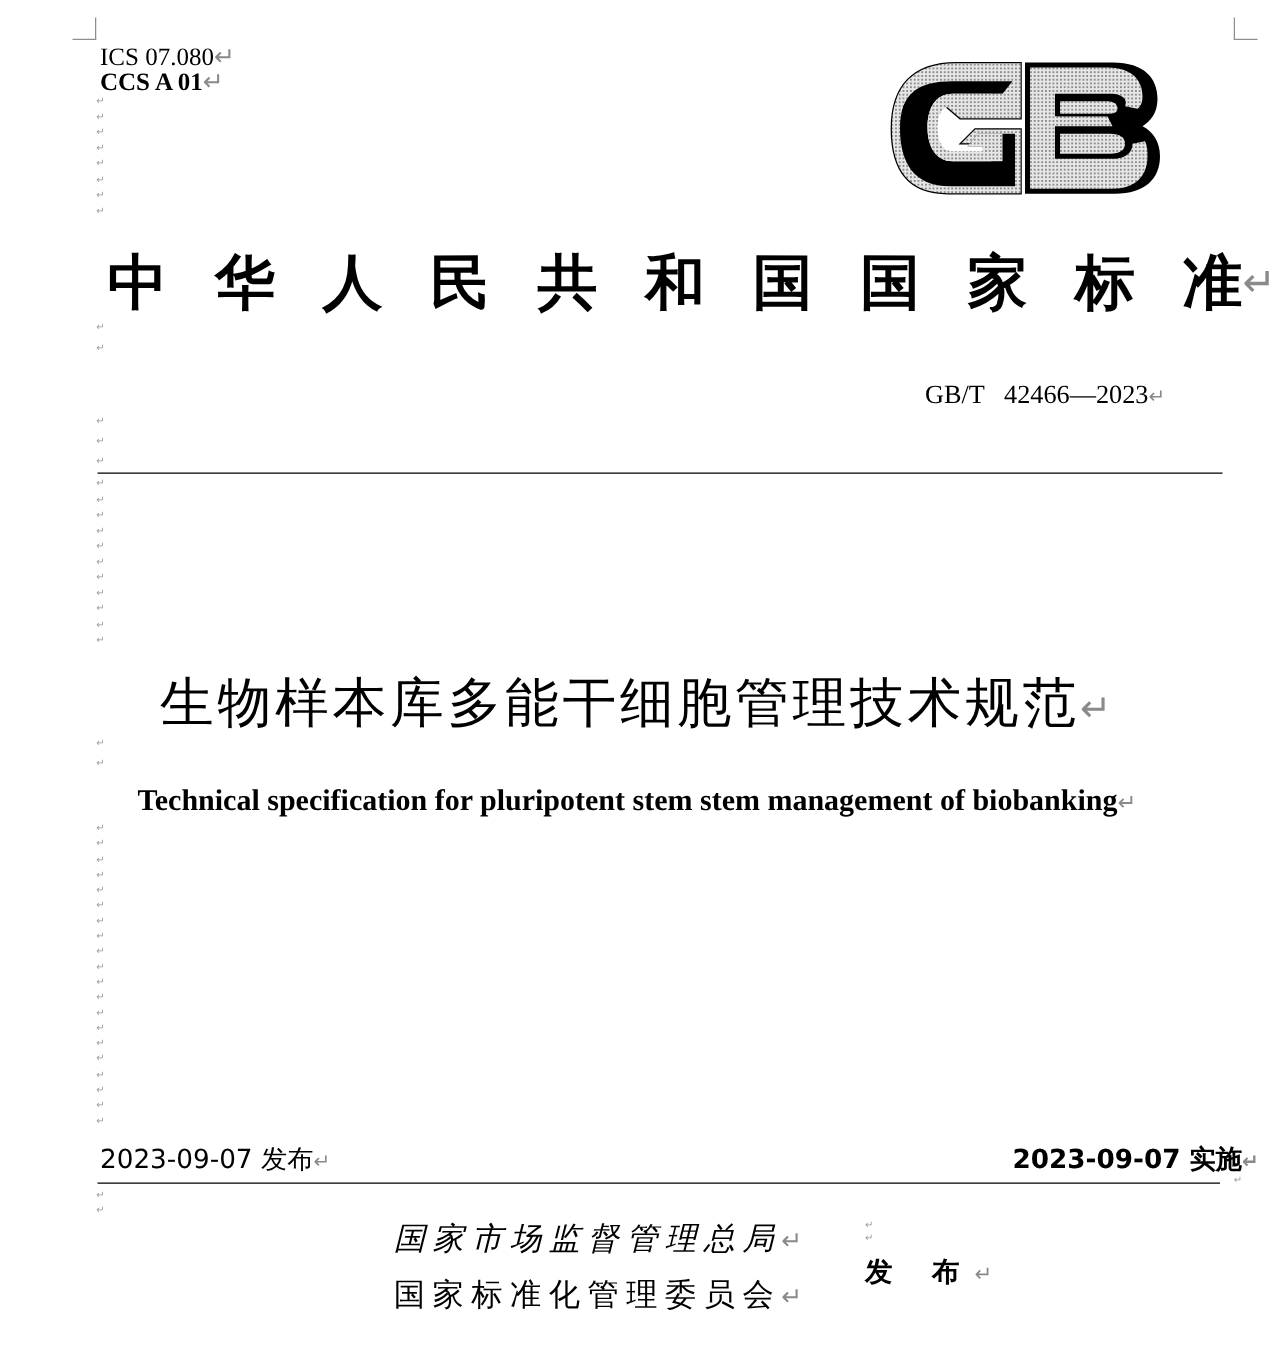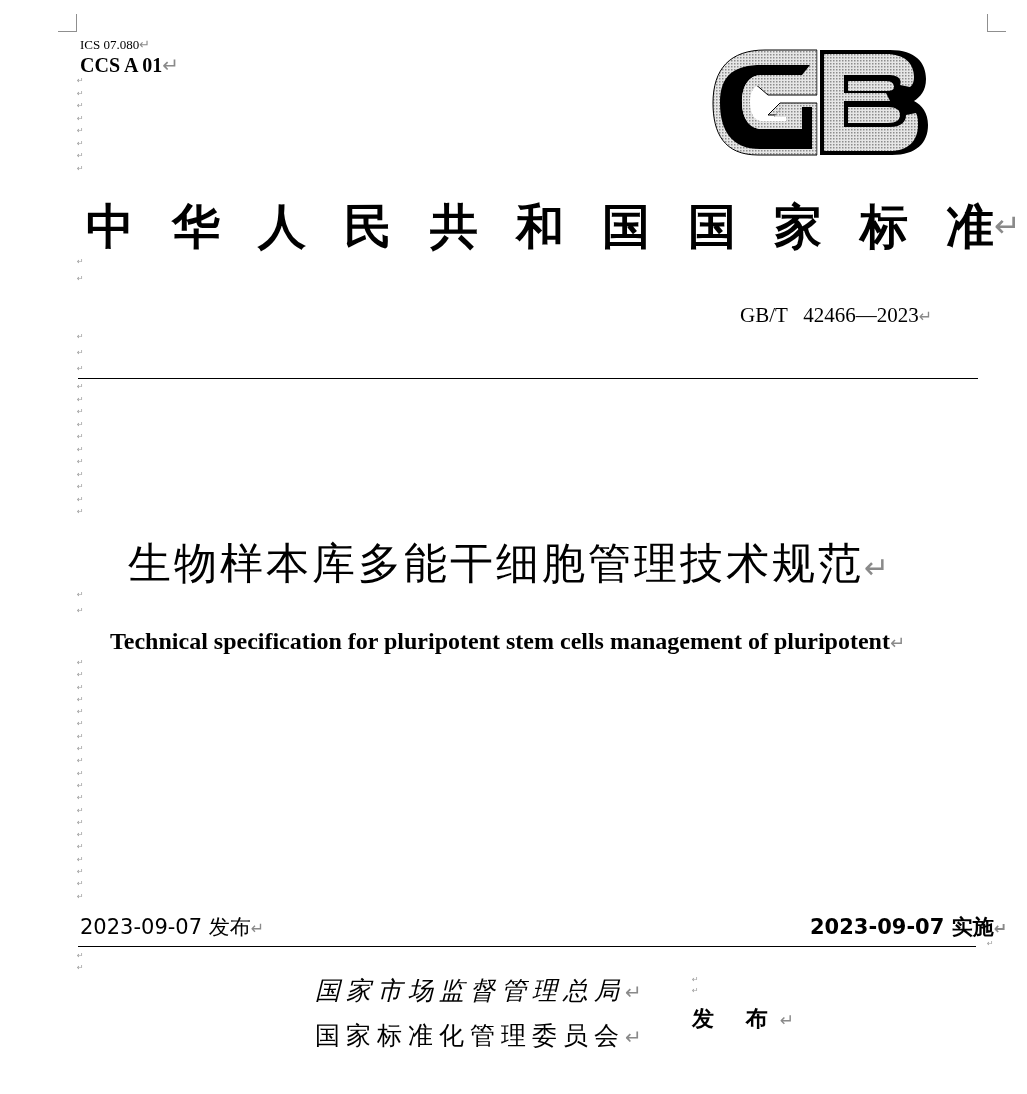--- a/index.html
+++ b/index.html
@@ -4,21 +4,21 @@
 <style>
   html, body { margin:0; padding:0; background:#ffffff; }
   body { width:1027px; height:1094px; position:relative; overflow:hidden; font-family:"DejaVu Serif", serif; color:#000; }
   .abs { position:absolute; }
   .pm { color:#8a8a8a; font-family:"DejaVu Sans", sans-serif; }
   .pm-small { font-size:8px; line-height:8px; color:#9a9a9a; font-family:"DejaVu Sans", sans-serif; }
   .crop { position:absolute; border-color:#8f8f8f; border-style:solid; border-width:0; }
   .crop-tl { left:58px; top:14px; width:18px; height:17px; border-right-width:1px; border-bottom-width:1px; }
   .crop-tr { left:987px; top:14px; width:18px; height:17px; border-left-width:1px; border-bottom-width:1px; }
 
-  .ics { left:80px; top:36px; font-family:"Liberation Serif", serif; font-size:13px; line-height:18px; }
+  .ics { left:80px; top:36px; font-family:"Liberation Serif", serif; font-size:20px; line-height:18px; }
   .ccs { left:80px; top:56px; font-family:"Liberation Serif", serif; font-size:20px; font-weight:bold; line-height:18px; }
   .marks-col { left:77px; }
 
   .logo { left:710px; top:45px; width:220px; height:113px; }
 
   .nat-title { left:86px; top:196px; font-family:"DejaVu Serif", serif; font-weight:bold; font-size:48px; line-height:60px; display:flex; }
   .nat-title span.ch { display:inline-block; width:86px; text-align:left; }
   .nat-title span.ch.last { width:auto; }
 
   .stdno { left:740px; top:302px; font-family:"Liberation Serif", serif; font-size:21px; line-height:26px; white-space:pre; }
@@ -122,21 +122,21 @@
   <div class="pm-small" style="height:12.5px">↵</div>
 </div>
 
 <div class="abs cn-title"><span>生物样本库多能干细胞管理技术规范</span><span class="pm" style="font-size:30px">↵</span></div>
 
 <div class="abs marks-col" style="top:591px">
   <div class="pm-small" style="height:16px">↵</div>
   <div class="pm-small" style="height:16px">↵</div>
 </div>
 
-<div class="abs en-title"><span>Technical specification for pluripotent stem cells management of pluripotent</span><span class="pm" style="font-weight:normal;font-size:18px">↵</span></div>
+<div class="abs en-title"><span>Technical specification for pluripotent stem stem management of biobanking</span><span class="pm" style="font-weight:normal;font-size:18px">↵</span></div>
 
 <div class="abs marks-col" style="top:659px">
   <div class="pm-small" style="height:12.3px">↵</div>
   <div class="pm-small" style="height:12.3px">↵</div>
   <div class="pm-small" style="height:12.3px">↵</div>
   <div class="pm-small" style="height:12.3px">↵</div>
   <div class="pm-small" style="height:12.3px">↵</div>
   <div class="pm-small" style="height:12.3px">↵</div>
   <div class="pm-small" style="height:12.3px">↵</div>
   <div class="pm-small" style="height:12.3px">↵</div>

